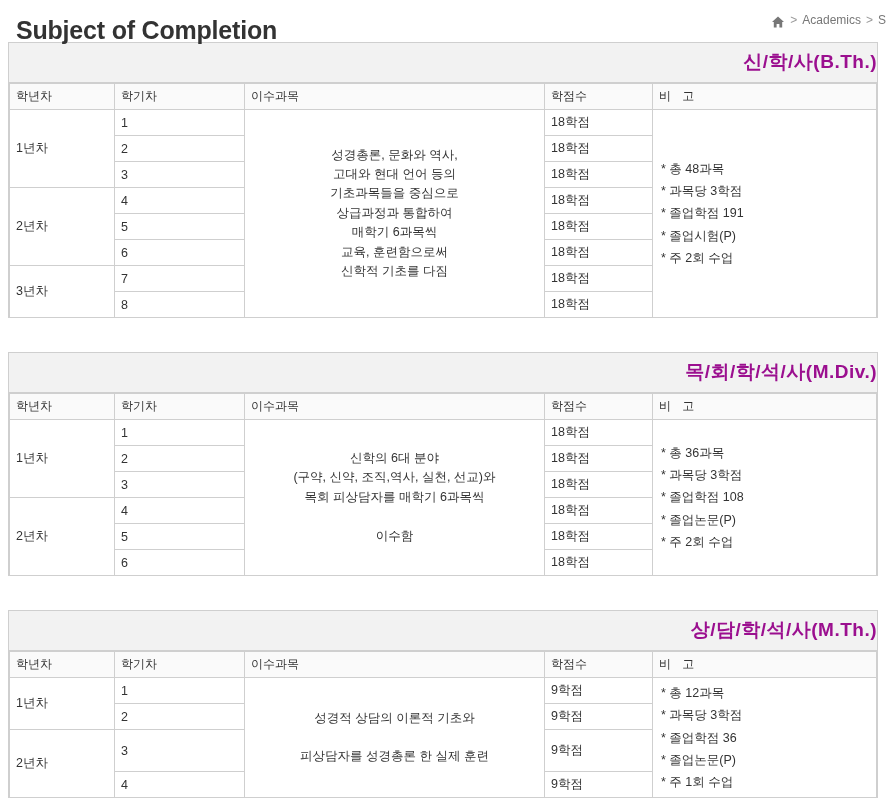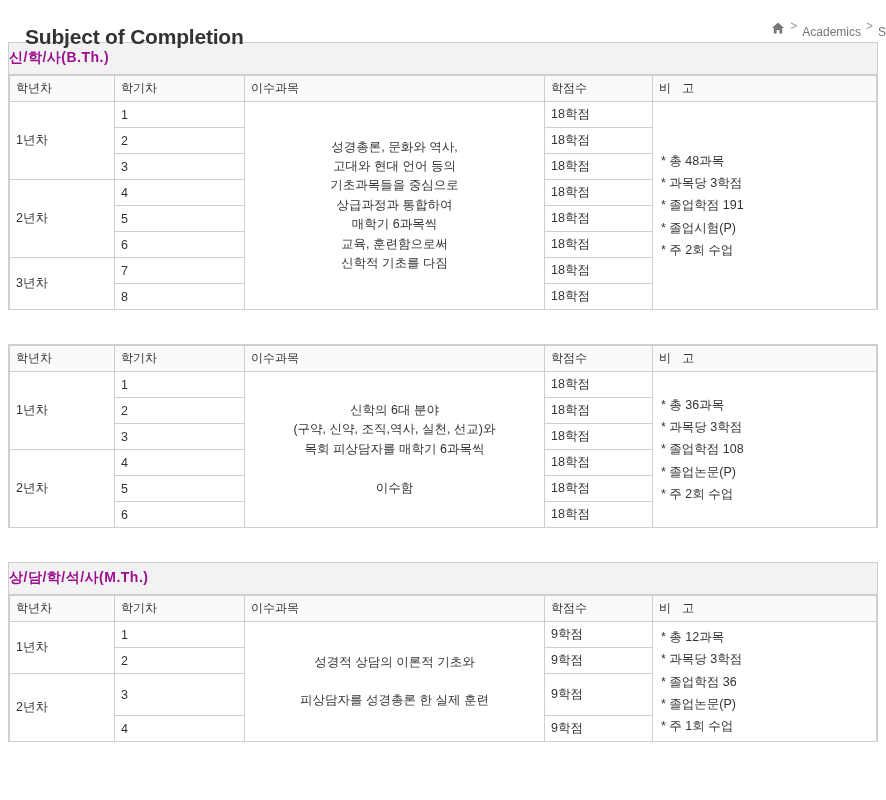--- a/index.html
+++ b/index.html
@@ -16,55 +16,55 @@
     position: relative;
   }
 
   
   .page-header {
     position: relative;
     padding: 8px 10px 12px 8px;
     height: 40px;
   }
   .page-title {
-    font-size: 21px;
+    font-size: 25px;
     font-weight: bold;
     color: #333333;
     letter-spacing: -0.2px;
-    margin: 17px;
+    margin: 8px;
     display: inline-block;
   }
   .breadcrumb {
     position: absolute;
     right: 0px;
     top: 13px;
     font-size: 12px;
     color: #777;
     white-space: nowrap;
     display: flex;
     align-items: center;
     gap: 5px;
   }
   .breadcrumb .crumb-sep { color: #999; }
-  .breadcrumb a, .breadcrumb span.crumb { color: #777; text-decoration: none; margin-top: 12px; }
+  .breadcrumb a, .breadcrumb span.crumb { color: #777; text-decoration: none; }
   .home-icon { display: inline-block; width: 14px; height: 14px; position: relative; top: 2px; }
 
   
   .table-block {
     margin: 0 8px 34px 8px;
     border: 1px solid #cfcfcf;
     border-bottom: none;
   }
   .table-block:first-of-type { margin-top: 2px; }
 
   .block-title {
     background: #f2f2f2;
     border-bottom: 1px solid #cfcfcf;
-    text-align: left;
-    font-size: 14px;
+    text-align: right;
+    font-size: 19px;
     font-weight: bold;
     color: #9b0f8f;
     padding: 6px 0 7px 0;
     letter-spacing: 0.5px;
   }
 
   table.deg {
     width: 100%;
     border-collapse: collapse;
     font-size: 12.5px;
@@ -189,20 +189,21 @@
             <td class="c-cred">18학점</td>
           </tr>
           <tr>
             <td class="c-sem">8</td>
             <td class="c-cred">18학점</td>
           </tr>
         </tbody>
       </table>
     </div>
     <div class="table-block">
+      <div class="block-title">목/회/학/석/사(M.Div.)</div>
       <table class="deg">
         <thead>
           <tr>
             <th class="c-year">학년차</th>
             <th class="c-sem">학기차</th>
             <th class="c-sub">이수과목</th>
             <th class="c-cred">학점수</th>
             <th class="c-note">비 고</th>
           </tr>
         </thead>

